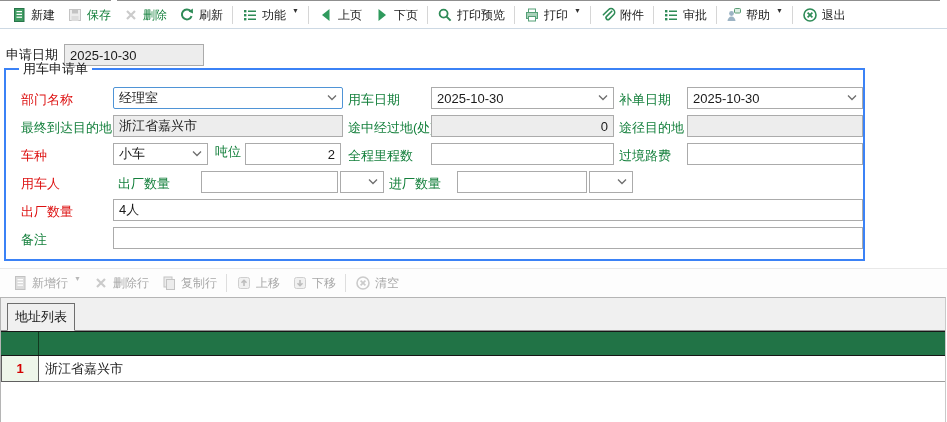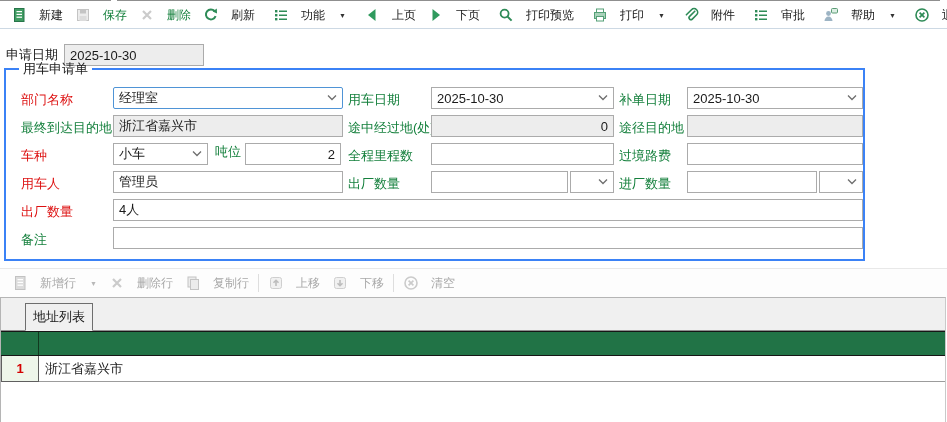--- a/index.html
+++ b/index.html
@@ -5,21 +5,21 @@
   * { margin:0; padding:0; box-sizing:border-box; }
   html,body { width:947px; height:422px; background:#fff; overflow:hidden;
     font-family:"Liberation Sans","DejaVu Sans",sans-serif; font-size:12px; color:#1a1a1a; }
 
   
   .top-edge { position:absolute; top:0; height:2px; border-top:1px solid #8f8f8f; }
 
   
   .toolbar { position:absolute; top:2px; left:0; width:947px; height:27px;
     display:flex; align-items:center; padding-left:5px; border-bottom:1px solid #cdd9e4; background:#fff; }
-  .tb-btn { display:flex; align-items:center; gap:12px; border:none; background:transparent;
+  .tb-btn { display:flex; gap:4px; border:none; background:transparent;
     padding:3px 6px; font:12px "Liberation Sans",sans-serif; color:#1a1a1a; cursor:pointer; white-space:nowrap; }
   .tb-btn.disabled { color:#15803d; cursor:default; }
   .tb-sep { width:1px; height:18px; background:#d6d6d6; margin:0 3px; }
   .caret { font-size:7px; color:#333; margin-left:2px; }
   .tb-btn.disabled .caret { color:#b8b8b8; }
   .ic { display:inline-flex; width:16px; height:16px; }
   .ic svg { width:16px; height:16px; }
 
   
   .apply-row { position:absolute; top:43px; left:0; height:24px; display:flex; align-items:center; padding-left:6px; }
@@ -54,21 +54,21 @@
   
   .row-toolbar { position:absolute; top:268px; left:0; width:947px; height:29px;
     display:flex; align-items:center; padding-left:6px; border-top:1px solid #e8e8e8; background:#fdfdfd; }
   .row-toolbar .tb-btn { color:#a8a8a8; }
   .row-toolbar .tb-sep { background:#dedede; }
 
   
   .grid-panel { position:absolute; top:297px; left:0; width:946px; height:125px;
     border-left:1px solid #b5b5b5; border-right:1px solid #c9c9c9; border-top:1px solid #b5b5b5; background:#fff; }
   .tab-strip { height:33px; background:#f0f0f0; border-bottom:1px solid #8f8f8f; position:relative; }
-  .tab { position:absolute; left:24px; bottom:-1px; width:68px; height:28px; background:#f0f0f0;
+  .tab { position:absolute; left:6px; bottom:-1px; width:68px; height:28px; background:#f0f0f0;
     border:1px solid #6e6e6e; border-bottom:1px solid #f0f0f0; display:flex; align-items:center;
     justify-content:center; font-size:13px; }
   .ghead { display:flex; height:25px; background:#217346; border-top:1px solid #161616; border-bottom:1px solid #161616; }
   .ghead .hc1 { width:38px; border-right:1px solid #11391f; }
   .ghead .hc2 { flex:1; }
   .grow { display:flex; height:26px; }
   .grow .c1 { width:38px; background:#eef6ea; border-right:1px solid #5f5f5f; border-bottom:1px solid #5f5f5f;
     border-left:1px solid #5f5f5f; color:#d40000; font-weight:bold; font-size:13px;
     display:flex; align-items:center; justify-content:center; }
   .grow .c2 { flex:1; background:#fff; border-bottom:1px solid #9c9c9c; display:flex; align-items:center;
@@ -311,23 +311,20 @@
         <input class="field" value="" style="">
       </div>
     <span class="flab lab3">过境路费</span>
     <div class="f3">
         <input class="field" value="" style="">
       </div>
   </div>
 
   <div class="frow">
     <span class="flab lab1 req">用车人</span>
-    <div class="f1">
-        <input class="field" value="管理员" style="">
-      </div>
     <span class="flab lab2">出厂数量</span>
     <div class="f2">
       <input class="field" style="width: 137px;" value="">
       <div class="combo" style="width:44px; margin-left:2px; justify-content:flex-end;">
         <svg width="12" height="8">
             <polyline points="2,1.5 6,5.5 10,1.5" stroke="#6e6e6e" stroke-width="1.3" fill="none"></polyline>
           </svg>
       </div>
     </div>
     <span class="flab lab3">进厂数量</span>

